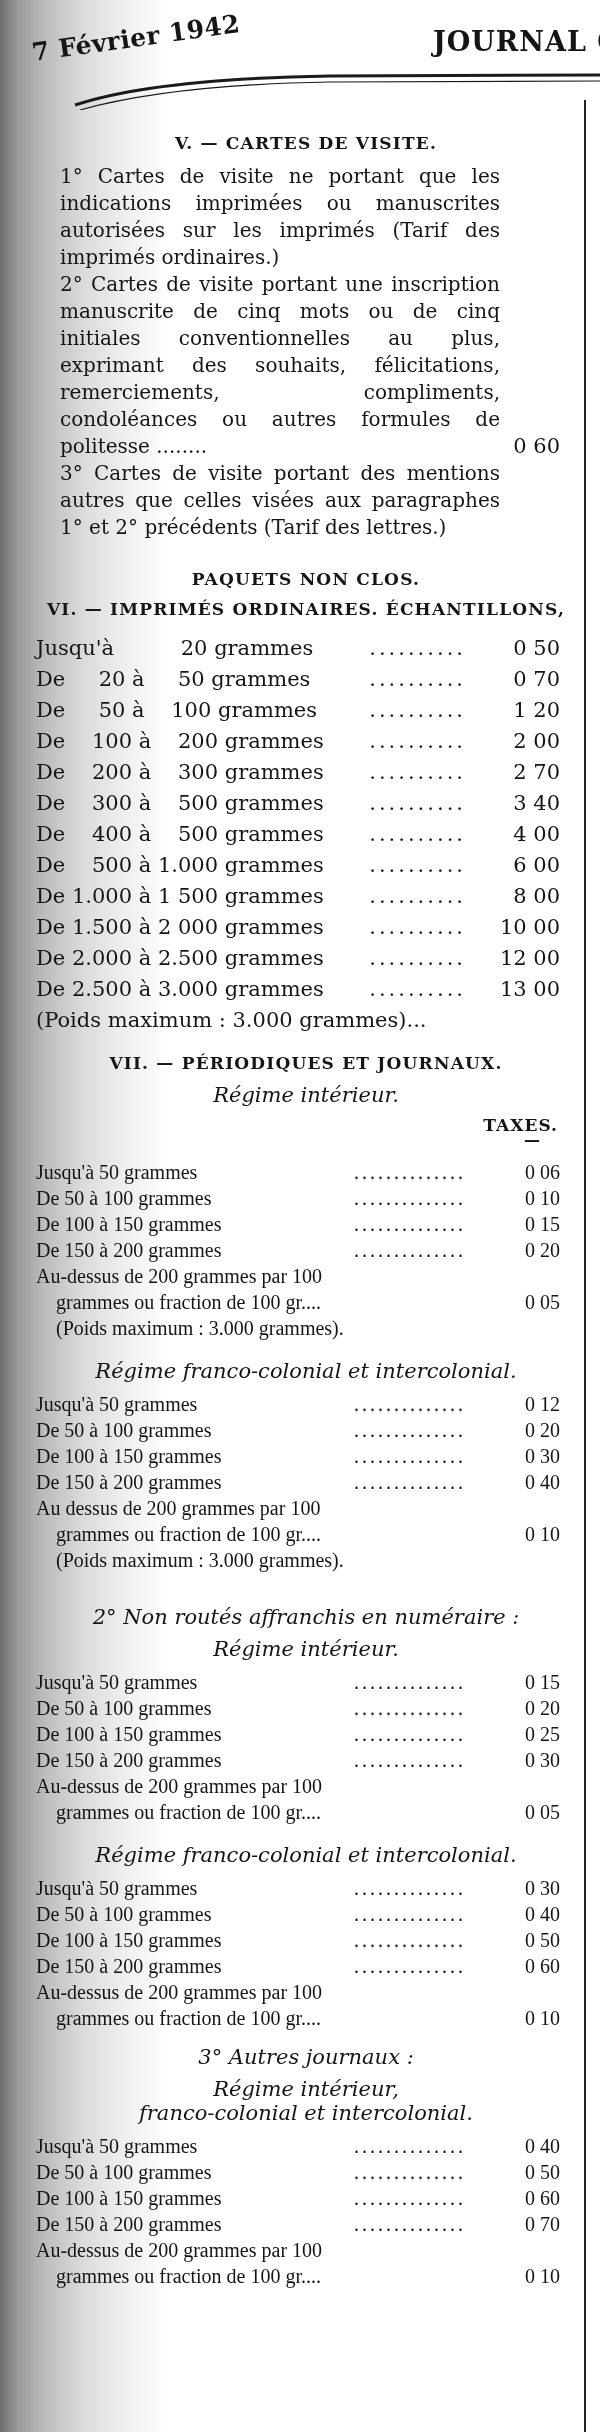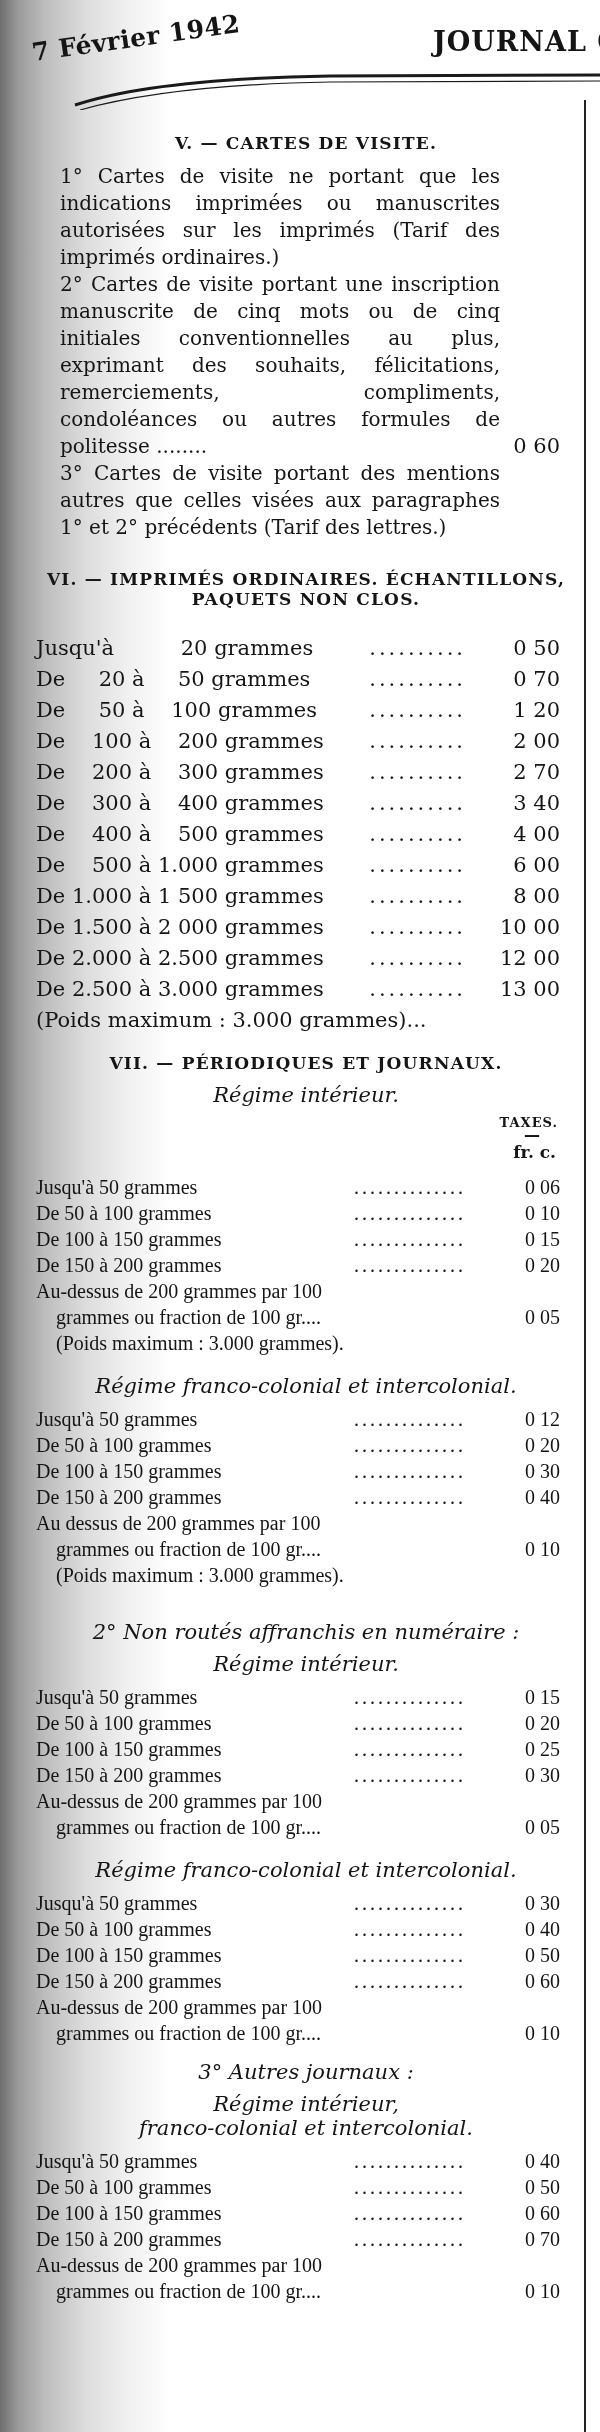--- a/index.html
+++ b/index.html
@@ -40,21 +40,21 @@
     position: absolute; right: 16px; font-size: 21px; font-family: "DejaVu Serif", serif;
     white-space: pre;
   }
   .row { position: relative; height: 31px; font-size: 21px; line-height: 31px; white-space: nowrap; }
   .row .lbl { position: absolute; left: 0; }
   .row .dots { position: absolute; right: 110px; letter-spacing: 3px; }
   .row .val { position: absolute; right: 16px; white-space: pre; }
   .row.tight { height: 26px; line-height: 26px; font-size: 20px; font-family: Liberation Serif, serif; }
   .note { font-size: 21px; line-height: 30px; }
   .sub-it { font-style: italic; text-align: center; font-size: 21px; margin: 8px 0; }
-  .taxes { text-align: right; font-weight: bold; font-size: 13px; letter-spacing: 1px; margin-right: 18px; }
+  .taxes { text-align: right; font-weight: bold; font-size: 17px; letter-spacing: 1px; margin-right: 18px; }
   .frc { text-align: right; font-size: 17px; font-weight: bold; margin-right: 20px; }
   .dash { text-align: right; margin-right: 36px; font-weight: bold; line-height: 12px; }
   .indent { padding-left: 20px; }
 </style>
 </head>
 <body>
 
 <div class="page">
   <div class="shade"></div>
 
@@ -77,22 +77,22 @@
     </div>
     <div class="para-row">
       <div class="para">2° Cartes de visite portant une inscription manuscrite de cinq mots ou de cinq initiales conventionnelles au plus, exprimant des souhaits, félicitations, remerciements, compliments, condoléances ou autres formules de politesse ........</div>
       <div class="price" style="bottom:2px">0 60</div>
     </div>
     <div class="para-row">
       <div class="para">3° Cartes de visite portant des mentions autres que celles visées aux paragraphes 1° et 2° précédents (Tarif des lettres.)</div>
     </div>
 
     <div style="height:28px"></div>
+    <div class="sec-title">PAQUETS NON CLOS.</div>
     <div class="sec-title" style="margin:0">VI. — IMPRIMÉS ORDINAIRES. ÉCHANTILLONS,</div>
-    <div class="sec-title">PAQUETS NON CLOS.</div>
     <div style="height:14px"></div>
     <div>
       <div class="row">
           <span class="lbl" style="white-space:pre">Jusqu'à          20 grammes</span>
           <span class="dots">..........</span>
           <span class="val">0 50</span>
         </div>
       <div class="row">
           <span class="lbl" style="white-space:pre">De     20 à     50 grammes</span>
           <span class="dots">..........</span>
@@ -107,21 +107,21 @@
           <span class="lbl" style="white-space:pre">De    100 à    200 grammes</span>
           <span class="dots">..........</span>
           <span class="val">2 00</span>
         </div>
       <div class="row">
           <span class="lbl" style="white-space:pre">De    200 à    300 grammes</span>
           <span class="dots">..........</span>
           <span class="val">2 70</span>
         </div>
       <div class="row">
-          <span class="lbl" style="white-space:pre">De    300 à    400 grammes</span>
+          <span class="lbl" style="white-space:pre">De    300 à    500 grammes</span>
           <span class="dots">..........</span>
           <span class="val">3 40</span>
         </div>
       <div class="row">
           <span class="lbl" style="white-space:pre">De    400 à    500 grammes</span>
           <span class="dots">..........</span>
           <span class="val">4 00</span>
         </div>
       <div class="row">
           <span class="lbl" style="white-space:pre">De    500 à 1.000 grammes</span>
@@ -149,21 +149,20 @@
           <span class="val">13 00</span>
         </div>
     </div>
     <div class="note">(Poids maximum : 3.000 grammes)...</div>
 
     <div style="height:18px"></div>
     <div class="sec-title">VII. — PÉRIODIQUES ET JOURNAUX.</div>
     <div class="sub-it">Régime intérieur.</div>
     <div class="taxes">TAXES.</div>
     <div class="dash">—</div>
-    <div class="frc">fr. c.</div>
     <div style="height:12px"></div>
 
     <div>
       <div class="row tight">
           <span class="lbl">Jusqu'à 50 grammes</span>
           <span class="dots">..............</span>
           <span class="val">0 06</span>
         </div>
       <div class="row tight">
           <span class="lbl">De 50 à 100 grammes</span>

